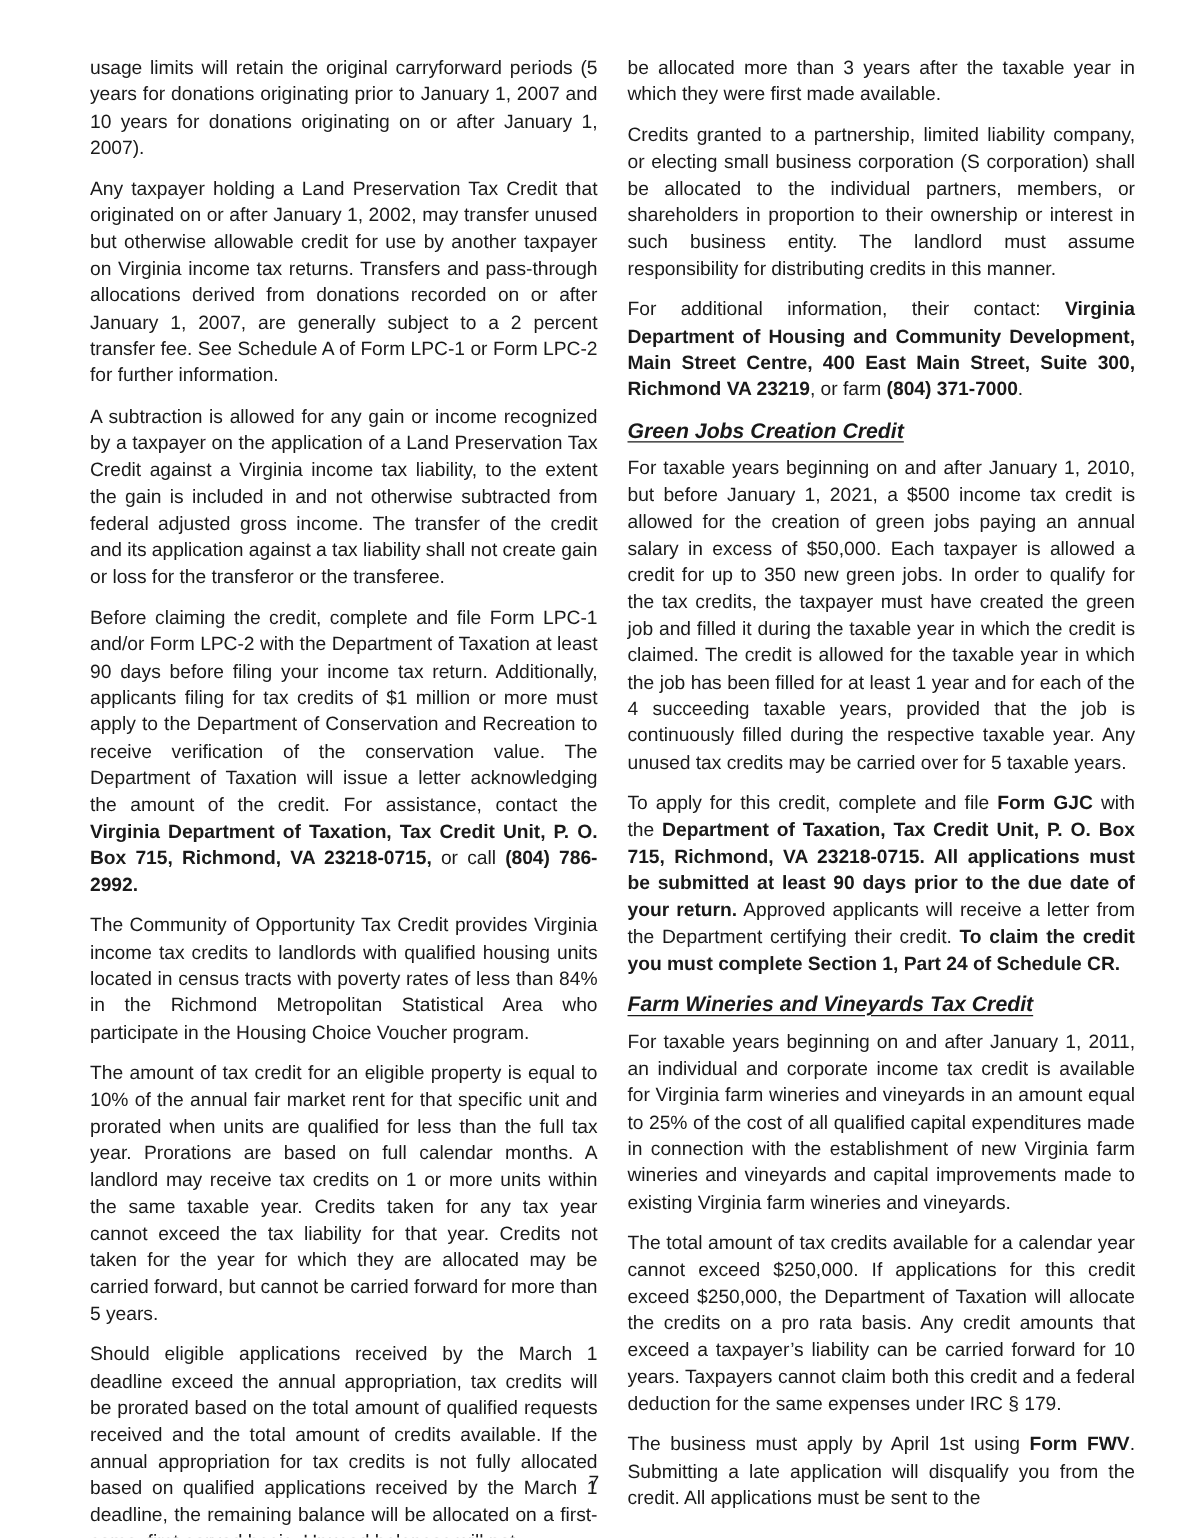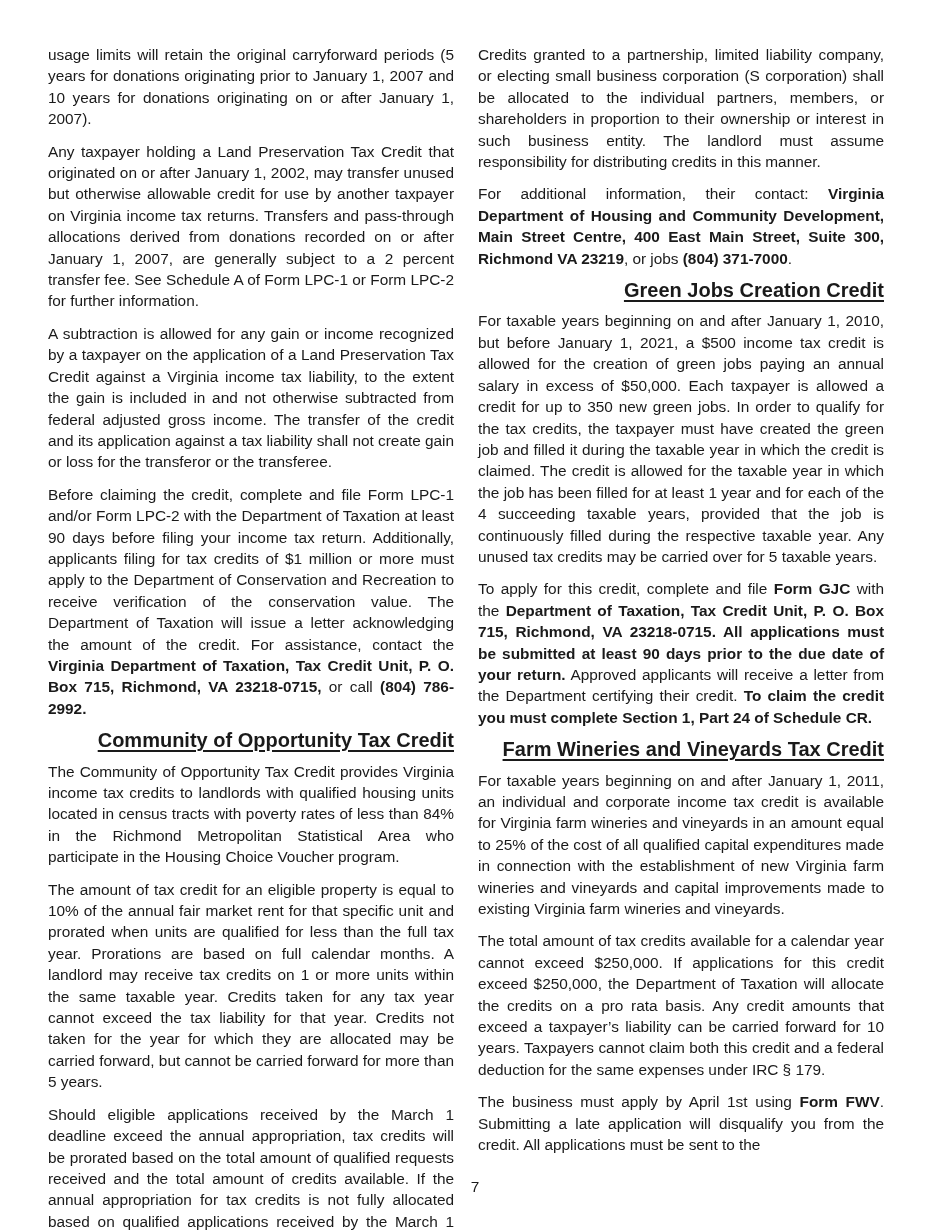--- a/index.html
+++ b/index.html
@@ -16,21 +16,21 @@
     overflow: hidden;
   }
   .page {
     position: absolute;
     left: 0; top: 0;
     width: 950px;
     height: 1230px;
   }
   .columns {
     position: absolute;
-    left: 48px;
+    left: 72px;
     top: 44px;
     width: 836px;
     height: 1120px;
     display: flex;
     justify-content: space-between;
   }
   .col {
     width: 406px;
   }
   p.para {
@@ -38,26 +38,27 @@
     font-size: 15.4px;
     line-height: 21.4px;
     text-align: justify;
     text-justify: inter-word;
     letter-spacing: -0.02px;
     -webkit-hyphens: none;
     hyphens: none;
   }
   h2.heading {
     margin: 7px 0 9px 0;
-    font-size: 20px;
+    font-size: 17px;
     line-height: 21.4px;
     font-weight: bold;
-    text-align: right;
+    text-align: left;
     text-decoration: underline;
     text-underline-offset: 2.5px;
+    font-style: italic;
   }
   b, strong { font-weight: bold; }
   .page-number {
     position: absolute;
     left: 0;
     top: 1178px;
     width: 950px;
     text-align: center;
     font-size: 15.4px;
     line-height: 18px;
@@ -67,28 +68,28 @@
 </head>
 <body>
 
 <div class="page">
   <div class="columns">
     <div class="col" id="col-left">
         <p class="para"><span>usage limits will retain the original carryforward periods (5 years for donations originating prior to January 1, 2007 and 10 years for donations originating on or after January 1, 2007).</span></p>
         <p class="para"><span>Any taxpayer holding a Land Preservation Tax Credit that originated on or after January 1, 2002, may transfer unused but otherwise allowable credit for use by another taxpayer on Virginia income tax returns.  Transfers and pass-through allocations derived from donations recorded on or after January 1, 2007, are generally subject to a 2 percent transfer fee. See Schedule A of Form LPC-1 or Form LPC-2 for further information.</span></p>
         <p class="para"><span>A subtraction is allowed for any gain or income recognized by a taxpayer on the application of a Land Preservation Tax Credit against a Virginia income tax liability, to the extent the gain is included in and not otherwise subtracted from federal adjusted gross income. The transfer of the credit and its application against a tax liability shall not create gain or loss for the transferor or the transferee.</span></p>
         <p class="para"><span>Before claiming the credit, complete and file Form LPC-1 and/or Form LPC-2 with the Department of Taxation at least 90 days before filing your income tax return. Additionally, applicants filing for tax credits of  $1 million or more must apply to the Department of Conservation and Recreation to receive verification of the conservation value. The Department of Taxation will issue a letter acknowledging the amount of the credit. For assistance, contact the </span><b>Virginia Department of Taxation, Tax Credit Unit, P. O. Box 715, Richmond, VA 23218-0715,</b><span> or call </span><b>(804) 786-2992.</b></p>
-        <h2 class="heading">Community of Opportunity Tax Credit</h2>
         <p class="para"><span>The Community of Opportunity Tax Credit provides Virginia income tax credits to landlords with qualified housing units located in census tracts with poverty rates of less than 84% in the Richmond Metropolitan Statistical Area who participate in the Housing Choice Voucher program.</span></p>
         <p class="para"><span>The amount of tax credit for an eligible property is equal to 10% of the annual fair market rent for that specific unit and prorated when units are qualified for less than the full tax year. Prorations are based on full calendar months. A landlord may receive tax credits on 1 or more units within the same taxable year. Credits taken for any tax year cannot exceed the tax liability for that year.  Credits not taken for the year for which they are allocated may be carried forward, but cannot be carried forward for more than 5 years.</span></p>
         <p class="para"><span>Should eligible applications received by the March 1 deadline exceed the annual appropriation, tax credits will be prorated based on the total amount of qualified requests received and the total amount of credits available.  If the annual appropriation for tax credits is not fully allocated based on qualified applications received by the March 1 deadline, the remaining balance  will be allocated on a first-come, first-served basis. Unused balances will not</span></p>
       </div>
     <div class="col" id="col-right">
+        <p class="para"><span>be allocated more than 3 years after the taxable year in which they were first made available.</span></p>
         <p class="para"><span>Credits granted to a partnership, limited liability company, or electing small business corporation (S corporation) shall be allocated to the individual partners, members, or shareholders in proportion to their ownership or interest in such business entity.  The landlord must assume responsibility for distributing credits in this manner.</span></p>
-        <p class="para"><span>For additional information, their contact:  </span><b>Virginia Department of Housing and Community Development, Main Street Centre, 400 East Main Street, Suite 300, Richmond VA 23219</b><span>, or jobs </span><b>(804) 371-7000</b><span>.</span></p>
+        <p class="para"><span>For additional information, their contact:  </span><b>Virginia Department of Housing and Community Development, Main Street Centre, 400 East Main Street, Suite 300, Richmond VA 23219</b><span>, or farm </span><b>(804) 371-7000</b><span>.</span></p>
         <h2 class="heading">Green Jobs Creation Credit</h2>
         <p class="para"><span>For taxable years beginning on and after January 1, 2010, but before January 1, 2021, a $500 income tax credit is allowed for the creation of green jobs paying an annual salary in excess of $50,000.  Each taxpayer is allowed a credit for up to 350 new green jobs. In order to qualify for the tax credits, the taxpayer must have created the green job and filled it during the taxable year in which the credit is claimed. The credit is allowed for the taxable year in which the job has been filled for at least 1 year and for each of the 4 succeeding taxable years, provided that the job is continuously filled during the respective taxable year.  Any unused tax credits may be carried over for 5 taxable years.</span></p>
         <p class="para"><span>To apply for this credit, complete and file </span><b>Form GJC</b><span> with the </span><b>Department of Taxation, Tax Credit Unit, P. O. Box 715, Richmond, VA 23218-0715.  All applications must be submitted at least 90 days prior to the due date of your return.</b><span>  Approved applicants will receive a letter from the Department certifying their credit. </span><b>To claim the credit you must complete Section 1, Part 24 of Schedule CR.</b></p>
         <h2 class="heading">Farm Wineries and Vineyards Tax Credit</h2>
         <p class="para"><span>For taxable years beginning on and after January 1, 2011, an individual and corporate income tax credit is available for Virginia farm wineries and vineyards in an amount equal to 25% of the cost of all qualified capital expenditures made in connection with the establishment of new Virginia farm wineries and vineyards and capital improvements made to existing Virginia farm wineries and vineyards.</span></p>
         <p class="para"><span>The total amount of tax credits available for a calendar year cannot exceed $250,000. If applications for this credit exceed $250,000, the Department of Taxation will allocate the credits on a pro rata basis. Any credit amounts that exceed a taxpayer’s liability can be carried forward for 10 years.  Taxpayers cannot claim both this credit and a federal deduction for the same expenses under IRC § 179.</span></p>
         <p class="para"><span>The business must apply by April 1st using </span><b>Form FWV</b><span>. Submitting a late application will disqualify you from the credit. All applications must be sent to the </span></p>
       </div>
   </div>
   <div class="page-number">7</div>

